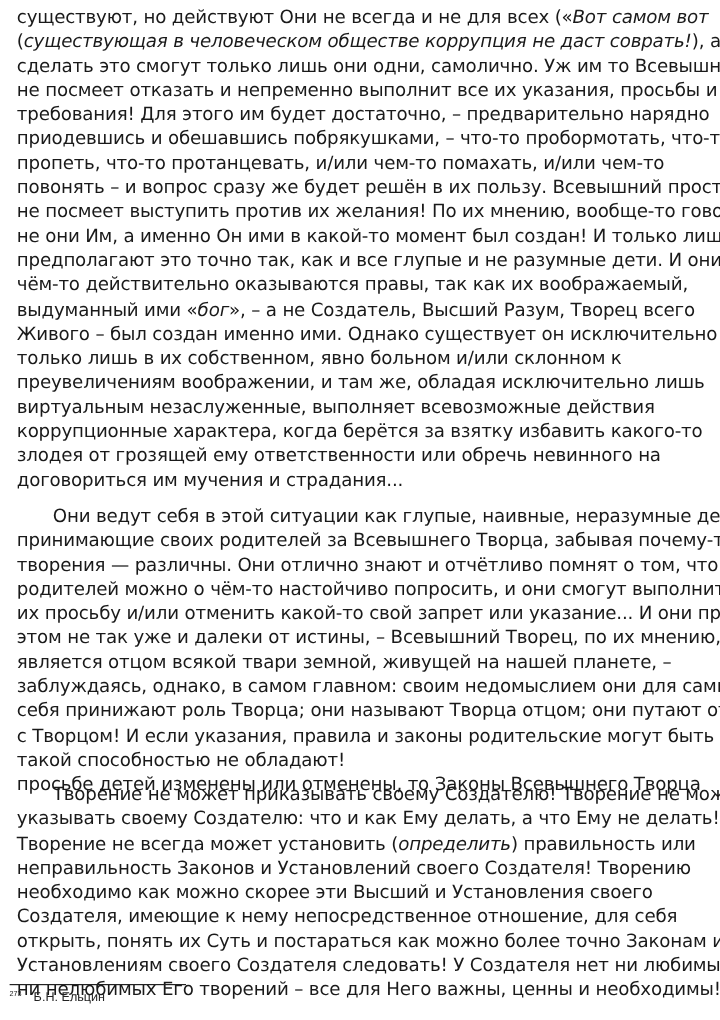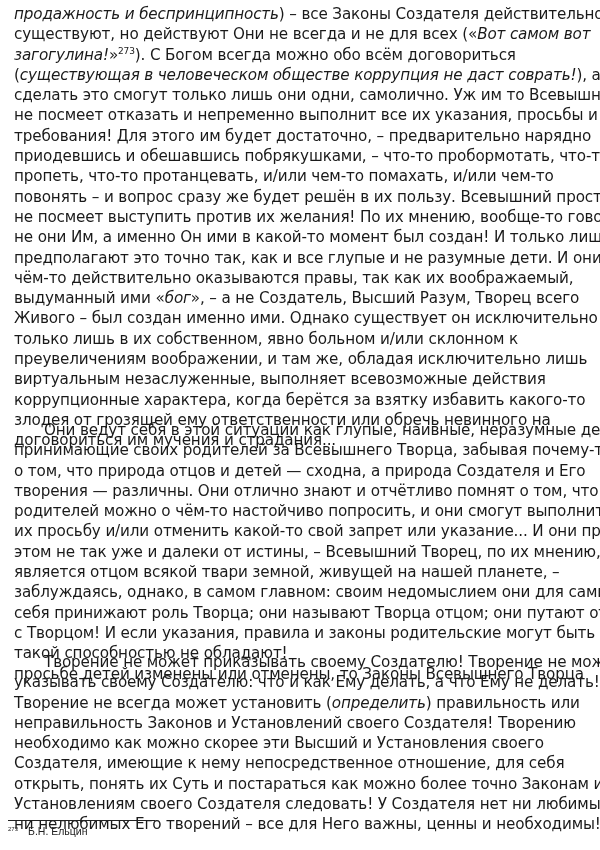--- a/index.html
+++ b/index.html
@@ -15,23 +15,21 @@
     .fn-rule { position: absolute; left: 8px; top: 820px; width: 147px; height: 1px; background: #222; }
     .fn { position: absolute; left: 8px; top: 825px; font-family: "Liberation Sans", sans-serif;
           font-size: 10.5px; color: #222; white-space: nowrap; }
     .fn sup { font-size: 6px; vertical-align: 4px; margin-right: 10px; }
   </style>
 </head>
 <body>
 
 <div class="page">
   <div class="para" id="p1" style="top:4px;">
-      <span class="line"><span class="it">продажность и беспринципность</span><span>) – все Законы Создателя действительно</span></span>
       <span class="line"><span>существуют, но действуют Они не всегда и не для всех («</span><span class="it">Вот самом вот</span></span>
-      <span class="line"><span class="it">загогулина!</span><span>»</span><sup>273</sup><span>). С Богом всегда можно обо всём договориться</span></span>
       <span class="line"><span>(</span><span class="it">существующая в человеческом обществе коррупция не даст соврать!</span><span>), а</span></span>
       <span class="line"><span>сделать это смогут только лишь они одни, самолично. Уж им то Всевышний</span></span>
       <span class="line"><span>не посмеет отказать и непременно выполнит все их указания, просьбы и</span></span>
       <span class="line"><span>требования! Для этого им будет достаточно, – предварительно нарядно</span></span>
       <span class="line"><span>приодевшись и обешавшись побрякушками, – что-то пробормотать, что-то</span></span>
       <span class="line"><span>пропеть, что-то протанцевать, и/или чем-то помахать, и/или чем-то</span></span>
       <span class="line"><span>повонять – и вопрос сразу же будет решён в их пользу. Всевышний просто</span></span>
       <span class="line"><span>не посмеет выступить против их желания! По их мнению, вообще-то говоря,</span></span>
       <span class="line"><span>не они Им, а именно Он ими в какой-то момент был создан! И только лишь</span></span>
       <span class="line"><span>предполагают это точно так, как и все глупые и не разумные дети. И они в</span></span>
@@ -41,21 +39,20 @@
       <span class="line"><span>только лишь в их собственном, явно больном и/или склонном к</span></span>
       <span class="line"><span>преувеличениям воображении, и там же, обладая исключительно лишь</span></span>
       <span class="line"><span>виртуальным незаслуженные, выполняет всевозможные действия</span></span>
       <span class="line"><span>коррупционные характера, когда берётся за взятку избавить какого-то</span></span>
       <span class="line"><span>злодея от грозящей ему ответственности или обречь невинного на</span></span>
       <span class="line"><span>договориться им мучения и страдания...</span></span>
     </div>
   <div class="para" id="p2" style="top:420px;">
       <span class="line indent"><span>Они ведут себя в этой ситуации как глупые, наивные, неразумные дети,</span></span>
       <span class="line"><span>принимающие своих родителей за Всевышнего Творца, забывая почему-то</span></span>
-      <span class="line"><span>о том, что природа отцов и детей — сходна, а природа Создателя и Его</span></span>
       <span class="line"><span>творения — различны. Они отлично знают и отчётливо помнят о том, что</span></span>
       <span class="line"><span>родителей можно о чём-то настойчиво попросить, и они смогут выполнить</span></span>
       <span class="line"><span>их просьбу и/или отменить какой-то свой запрет или указание... И они при</span></span>
       <span class="line"><span>этом не так уже и далеки от истины, – Всевышний Творец, по их мнению,</span></span>
       <span class="line"><span>является отцом всякой твари земной, живущей на нашей планете, –</span></span>
       <span class="line"><span>заблуждаясь, однако, в самом главном: своим недомыслием они для самих</span></span>
       <span class="line"><span>себя принижают роль Творца; они называют Творца отцом; они путают отца</span></span>
       <span class="line"><span>с Творцом! И если указания, правила и законы родительские могут быть по</span></span>
       <span class="line"><span>такой способностью не обладают!</span></span>
       <span class="line"><span>просьбе детей изменены или отменены, то Законы Всевышнего Творца</span></span>

